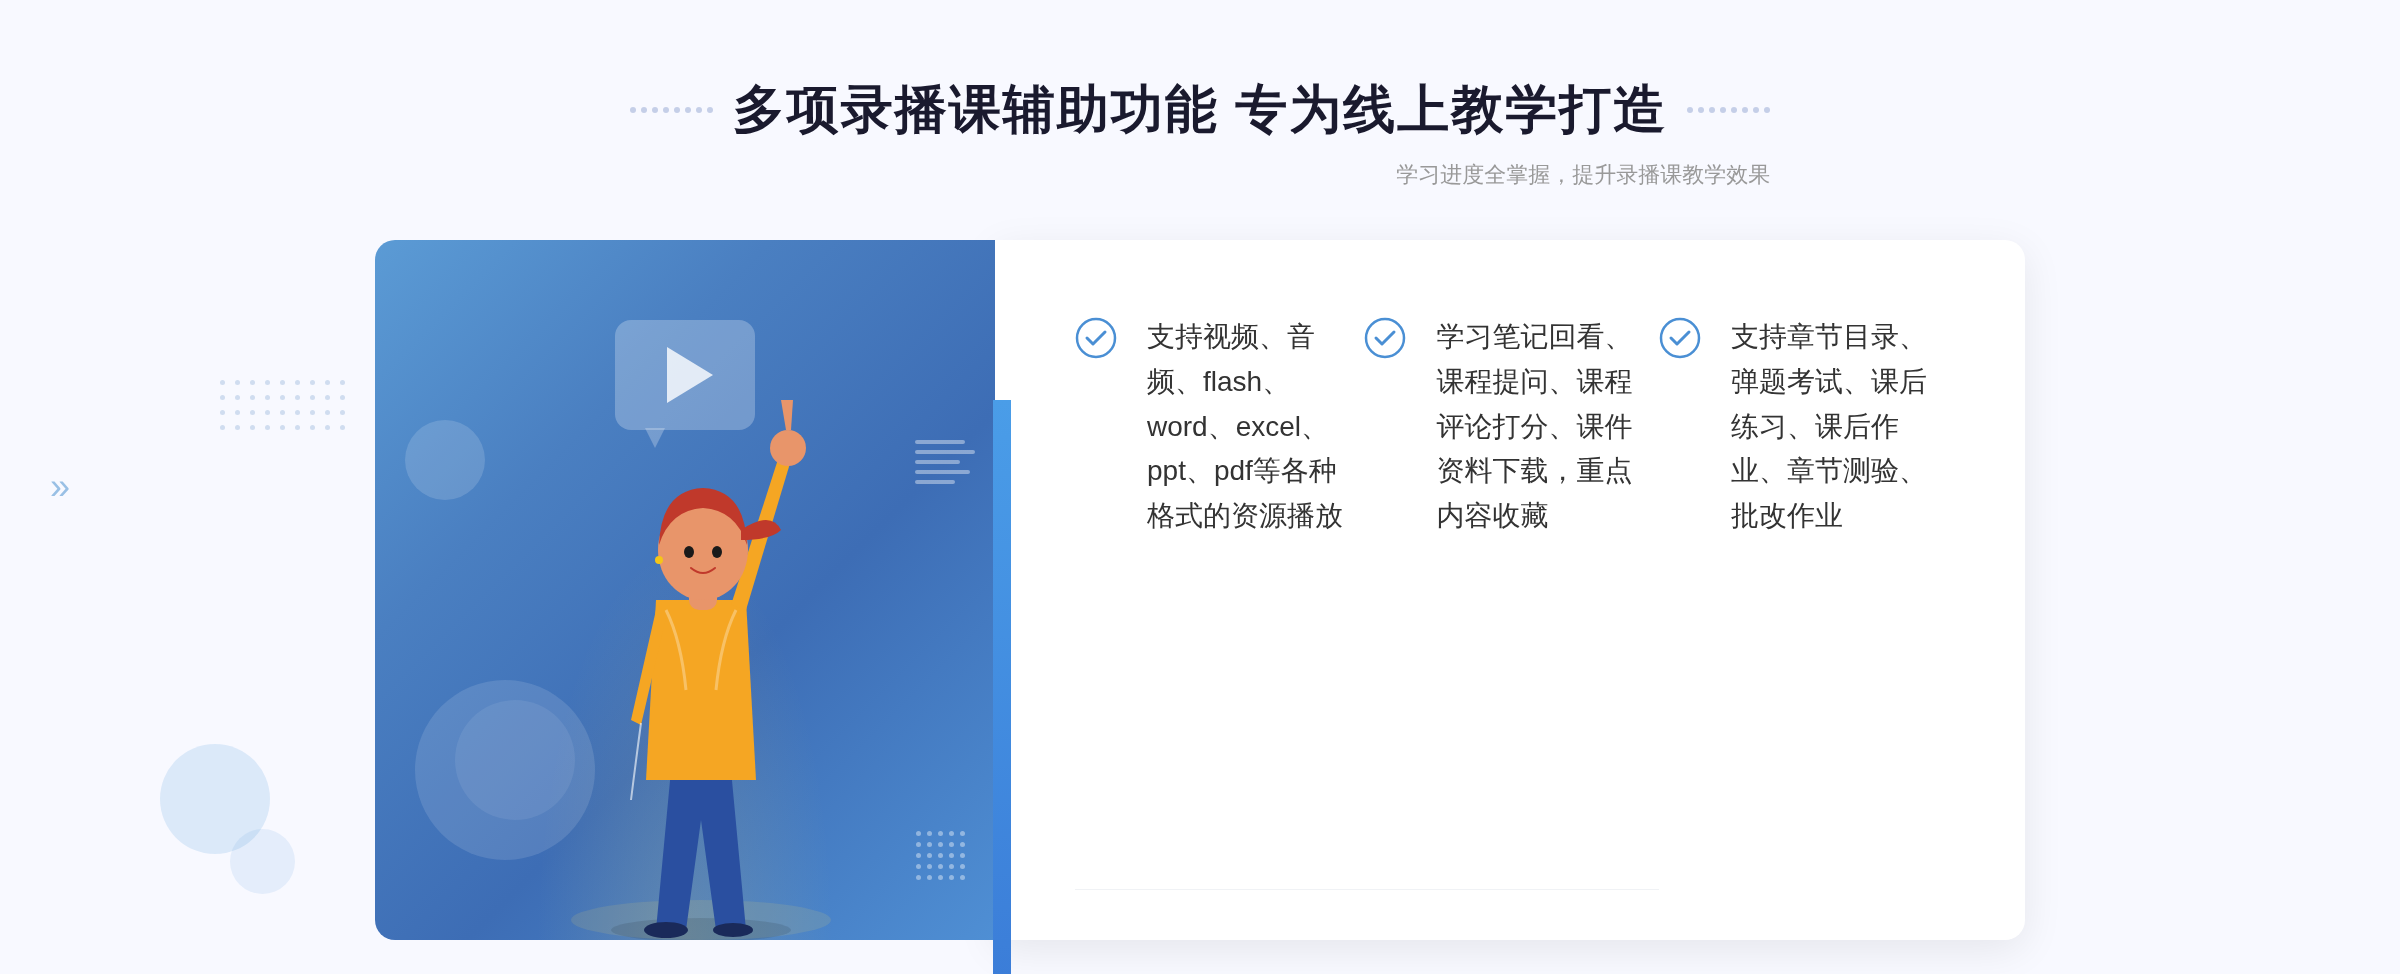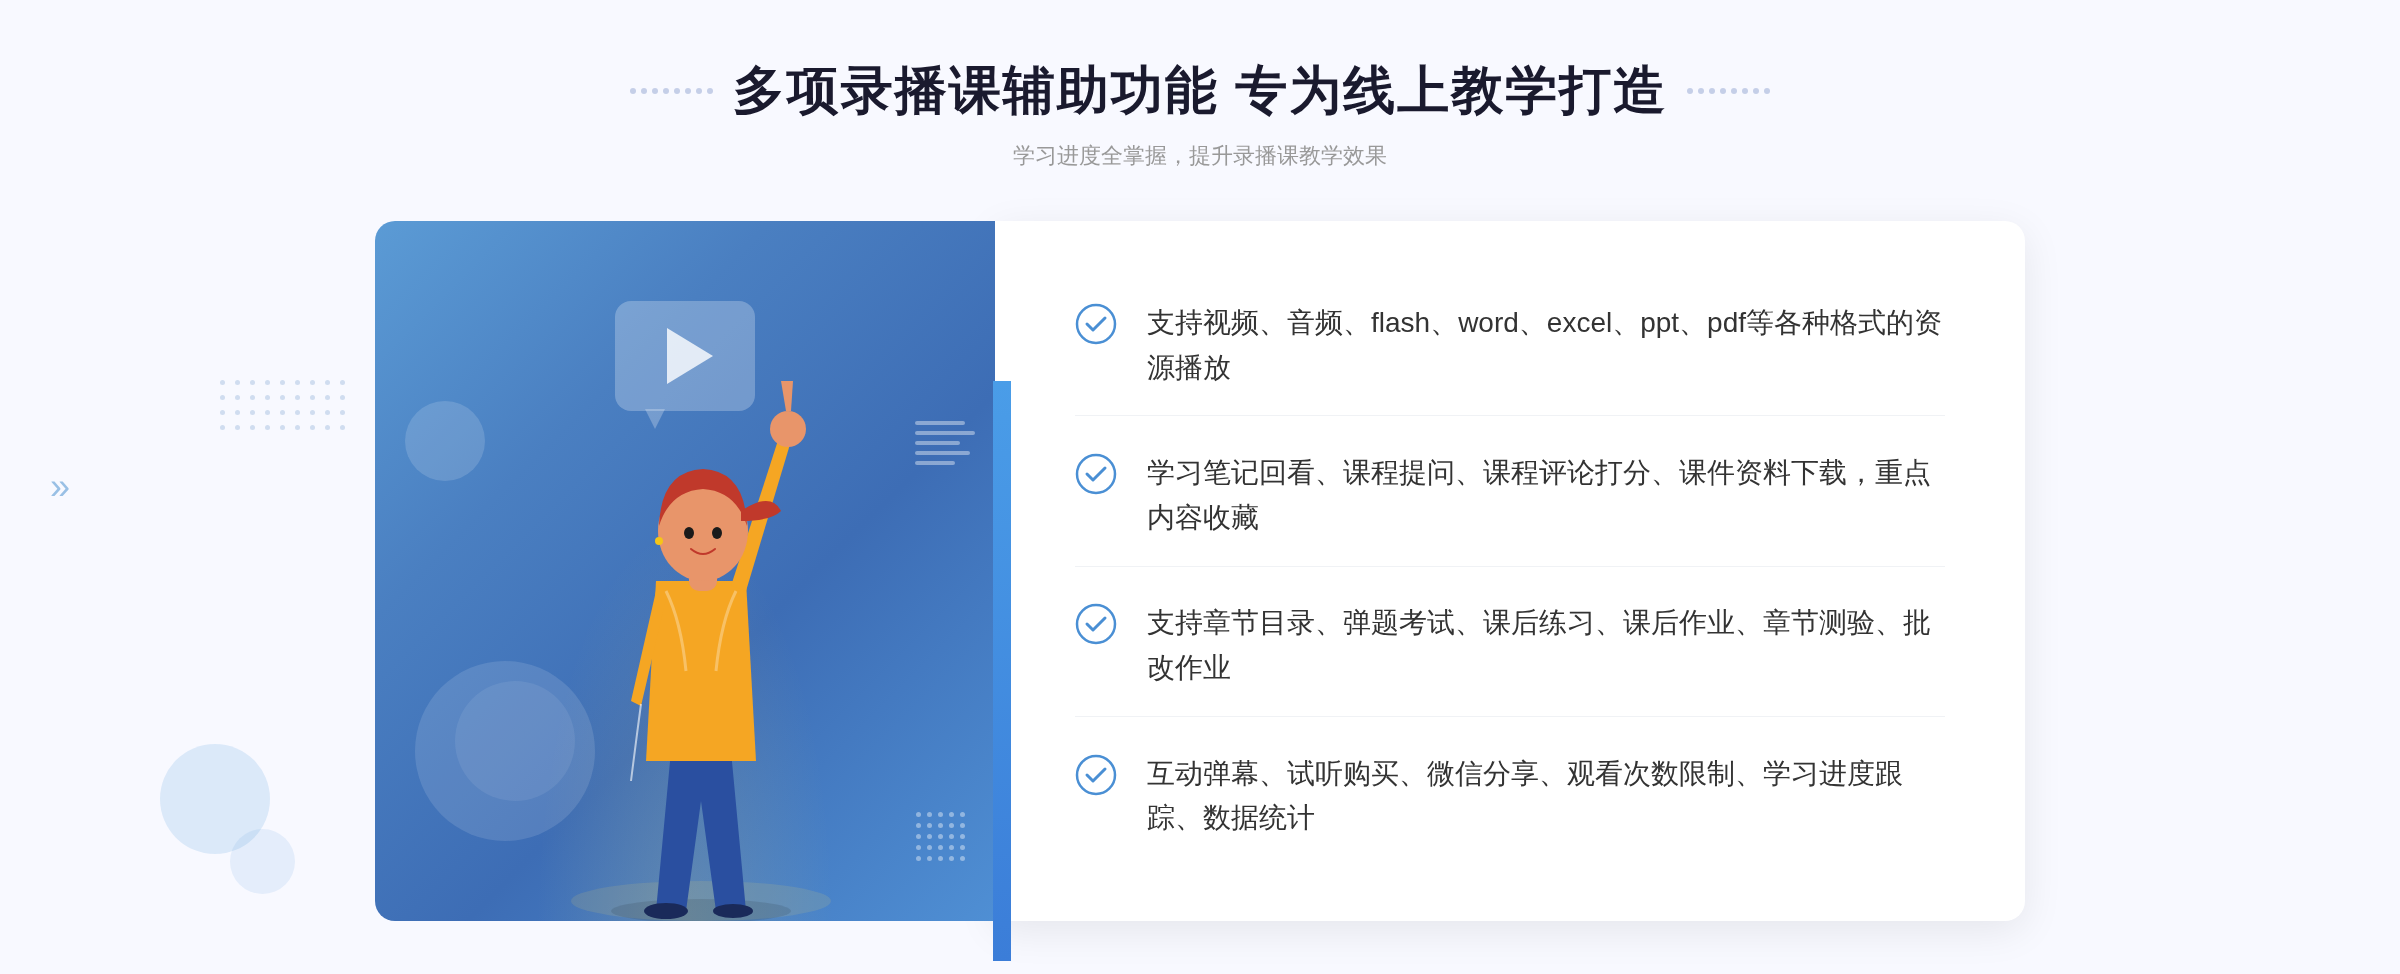--- a/index.html
+++ b/index.html
@@ -22,22 +22,22 @@
       height: 974px;
       background: #f8f9ff;
       position: relative;
       display: flex;
       flex-direction: column;
       align-items: center;
     }
 
     
     .header-section {
-      text-align: center;
-      padding-top: 56px;
+      text-align: right;
+      padding-top: 75px;
       position: relative;
       z-index: 10;
     }
 
     .header-decoration {
       display: flex;
       align-items: center;
       justify-content: center;
       gap: 20px;
       margin-bottom: 10px;
@@ -209,21 +209,21 @@
     }
 
     
     .features-area {
       flex: 1;
       background: #ffffff;
       border-radius: 0 20px 20px 0;
       padding: 50px 80px 50px 80px;
       box-shadow: 0 10px 40px rgba(0,0,0,0.08);
       display: flex;
-      flex-direction: column;
+      flex-direction: row;
       justify-content: space-around;
     }
 
     .feature-item {
       display: flex;
       align-items: flex-start;
       padding: 25px 0;
       border-bottom: 1px solid #f0f2f5;
       gap: 30px;
     }
@@ -461,29 +461,20 @@
       <div class="feature-item">
         <div class="check-icon">
           <svg viewBox="0 0 42 42" fill="none" xmlns="http://www.w3.org/2000/svg">
             <circle cx="21" cy="21" r="19" stroke="#4a8fd4" stroke-width="2.5" fill="none"></circle>
             <path d="M12 21 L18 27 L30 15" stroke="#4a8fd4" stroke-width="3" stroke-linecap="round" stroke-linejoin="round"></path>
           </svg>
         </div>
         <span class="feature-text">支持章节目录、弹题考试、课后练习、课后作业、章节测验、批改作业</span>
       </div>
 
-      <div class="feature-item">
-        <div class="check-icon">
-          <svg viewBox="0 0 42 42" fill="none" xmlns="http://www.w3.org/2000/svg">
-            <circle cx="21" cy="21" r="19" stroke="#4a8fd4" stroke-width="2.5" fill="none"></circle>
-            <path d="M12 21 L18 27 L30 15" stroke="#4a8fd4" stroke-width="3" stroke-linecap="round" stroke-linejoin="round"></path>
-          </svg>
-        </div>
-        <span class="feature-text">互动弹幕、试听购买、微信分享、观看次数限制、学习进度跟踪、数据统计</span>
-      </div>
 
     </div>
 
   </div>
 
   <div style="position:absolute; left:220px; top:380px; display:grid; grid-template-columns: repeat(9,1fr); gap:10px; z-index:1;">
     <span style="width:5px;height:5px;border-radius:50%;background:#d0ddf0;"></span>
     <span style="width:5px;height:5px;border-radius:50%;background:#d0ddf0;"></span>
     <span style="width:5px;height:5px;border-radius:50%;background:#d0ddf0;"></span>
     <span style="width:5px;height:5px;border-radius:50%;background:#d0ddf0;"></span>

